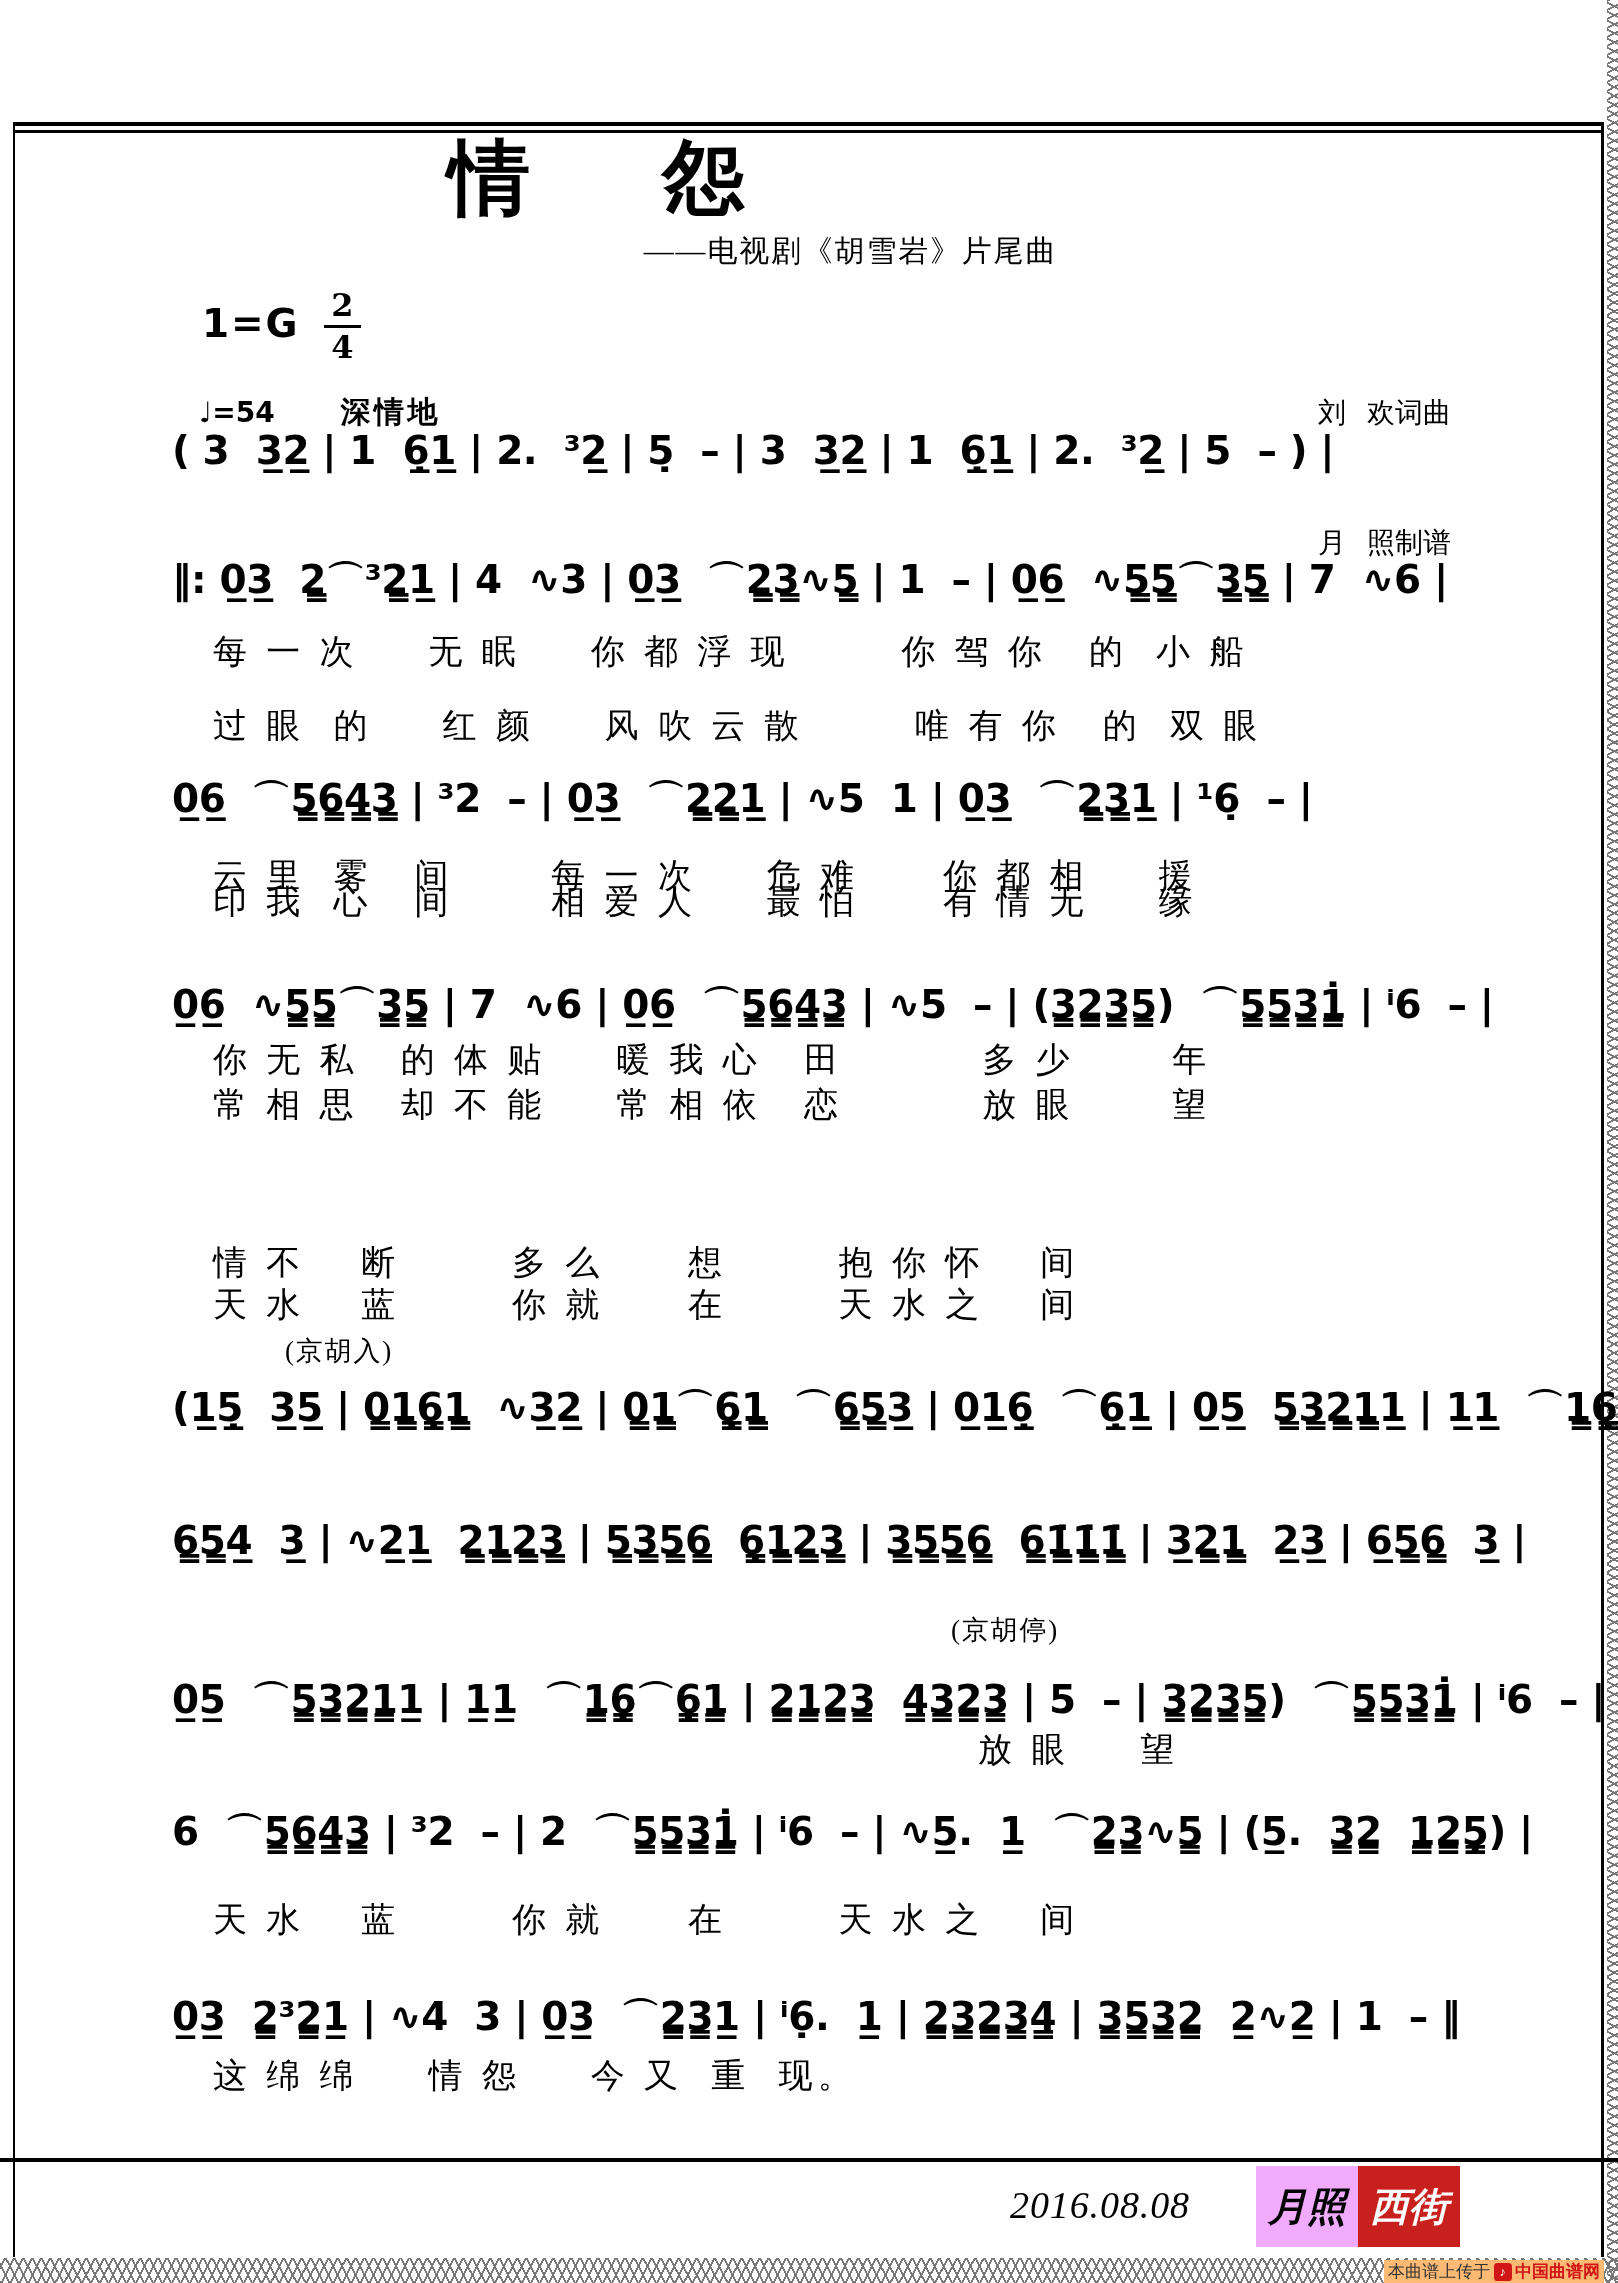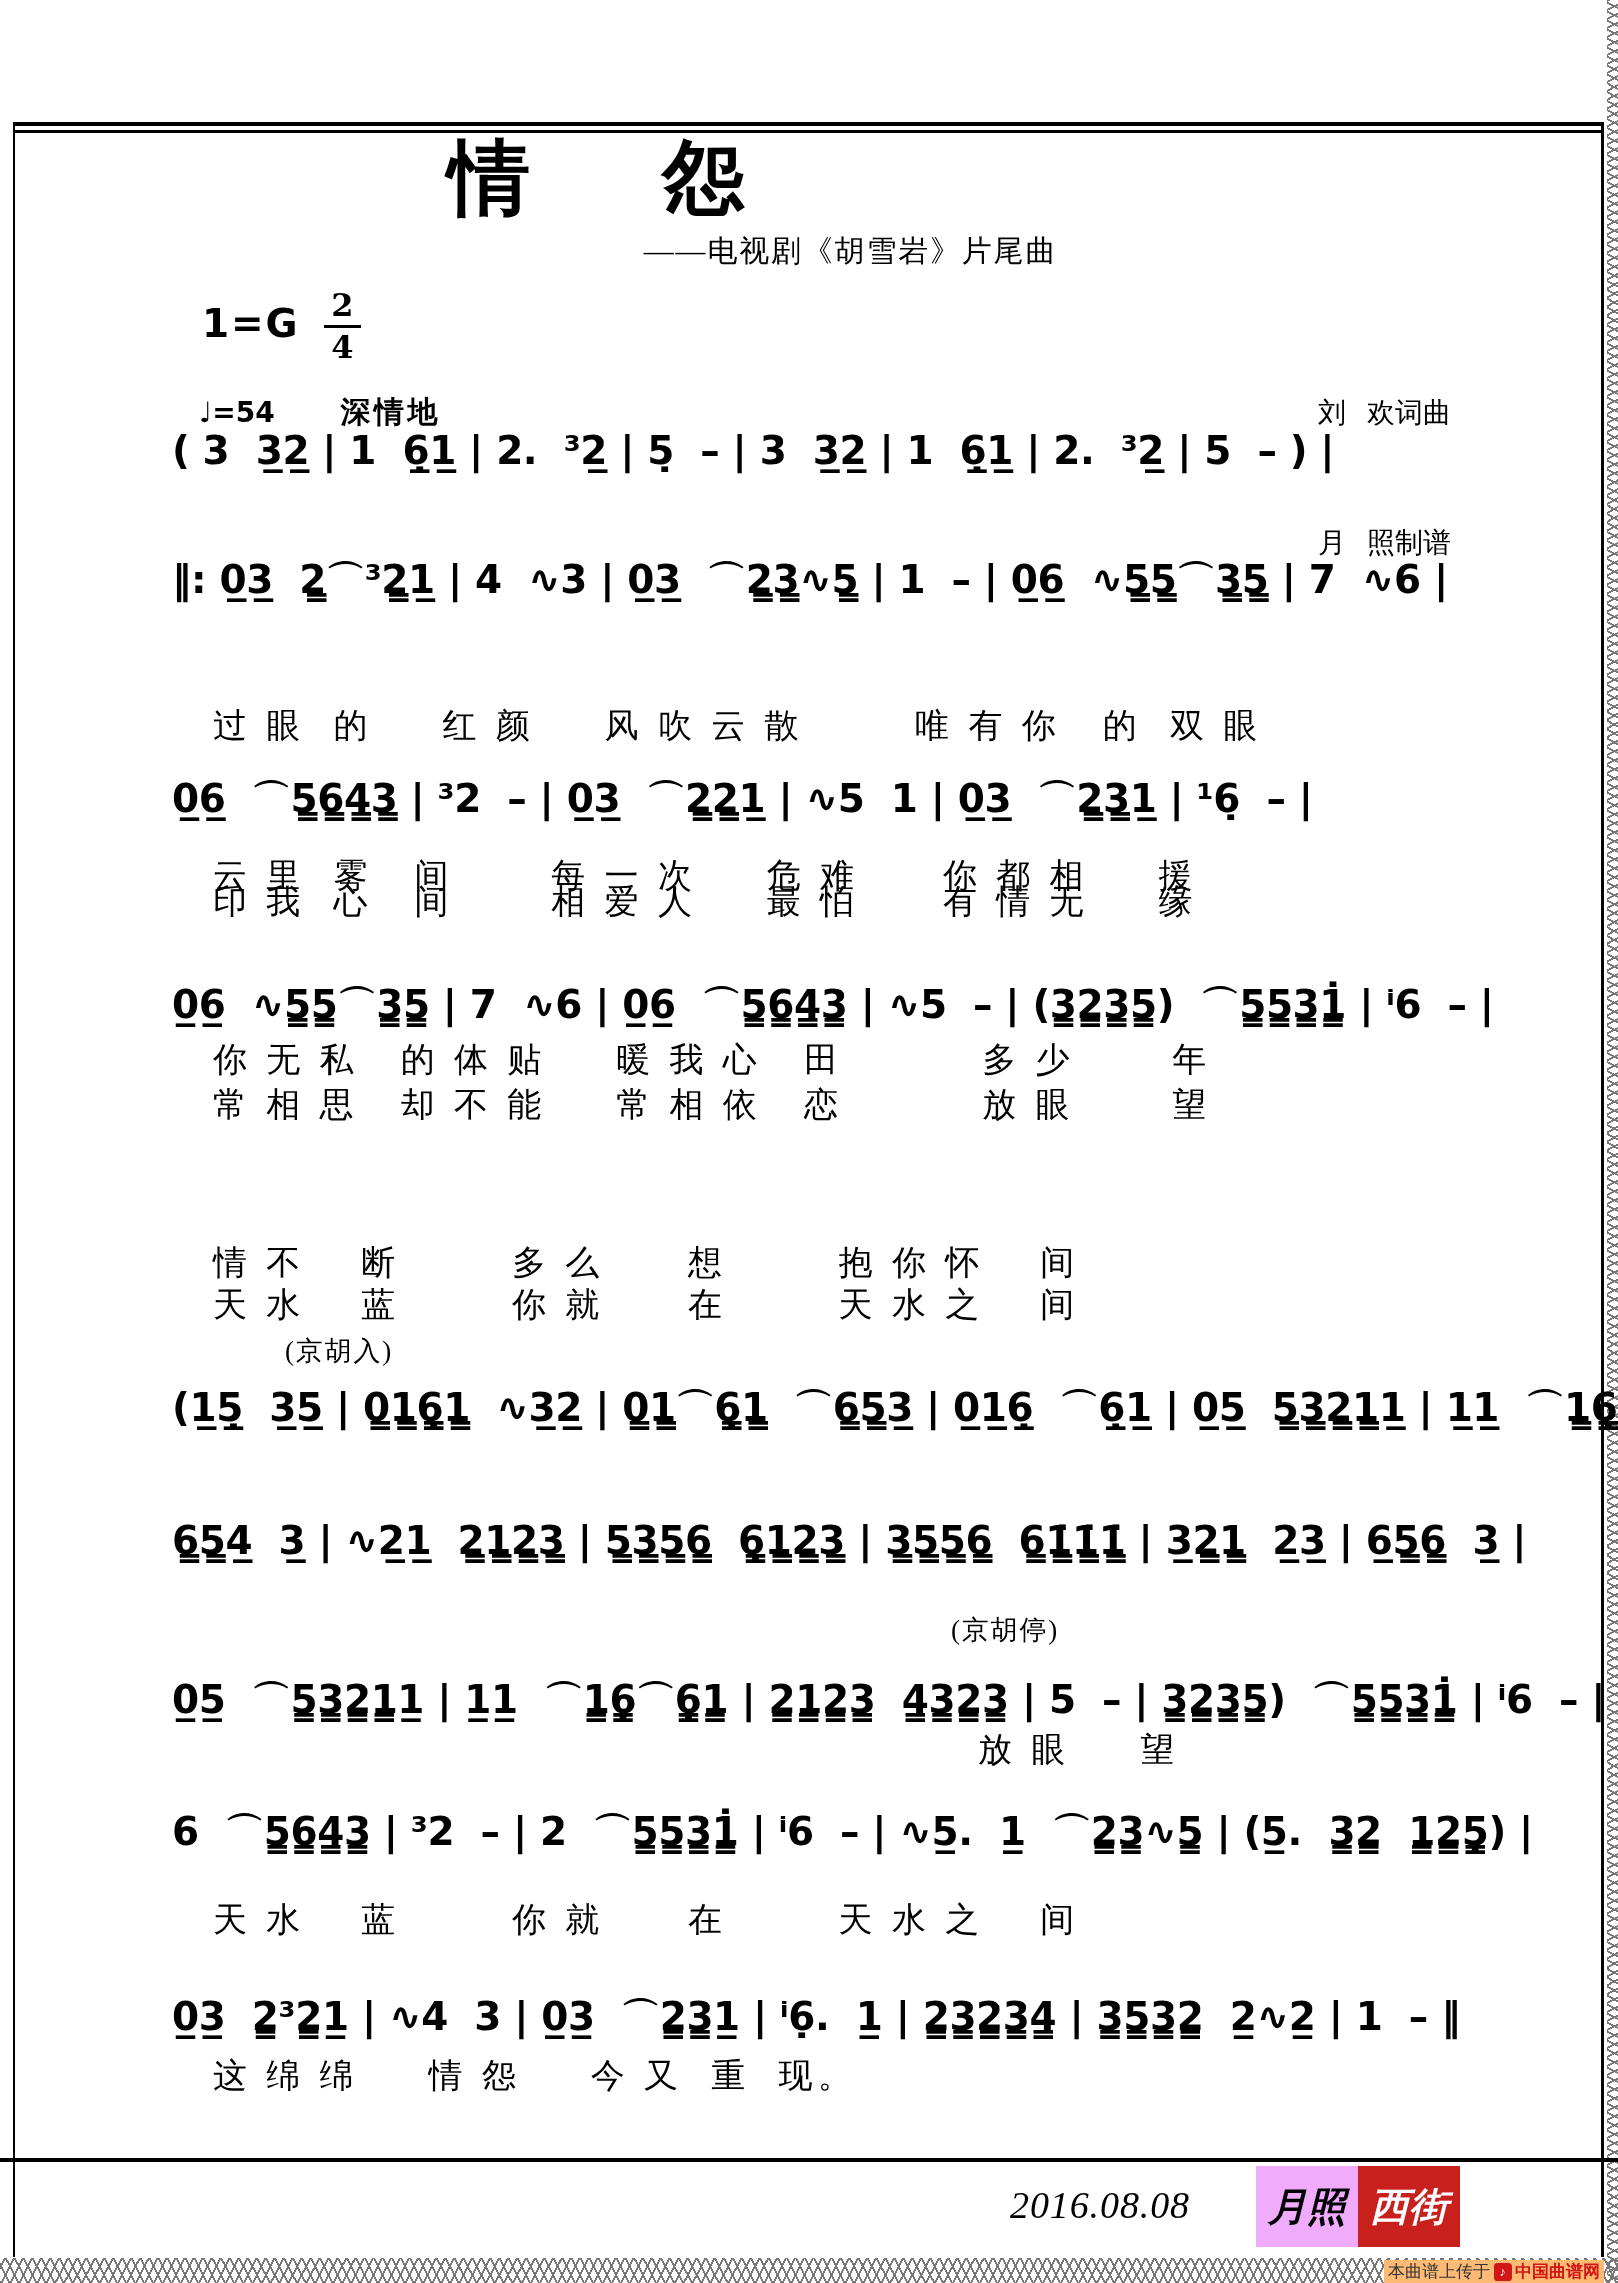--- a/index.html
+++ b/index.html
@@ -94,20 +94,21 @@
   </div>
 
   <div class="temporow">
     <span>♩=54</span>
     <span class="expr">深情地</span>
   </div>
 
   <div class="notes" id="sys1">( 3  3̲2̲ | 1  6̣̲1̲ | 2.  ³2̲ | 5̣  – | 3  3̲2̲ | 1  6̣̲1̲ | 2.  ³2̲ | 5  – ) |</div>
 
   <div class="notes" id="sys2">‖: 0̲3̲  2̳⌒³2̳1̲ | 4  ∿3 | 0̲3̲  ⌒2̳3̳∿5̳ | 1  – | 0̲6̲  ∿5̳5̳⌒3̳5̳ | 7  ∿6 |</div>
+  <div class="lyrics" id="sys2l1">每 一 次     无 眠     你 都 浮 现        你 驾 你   的  小 船</div>
   <div class="lyrics" id="sys2l2">过 眼  的     红 颜     风 吹 云 散        唯 有 你   的  双 眼</div>
 
   <div class="notes" id="sys3">0̲6̲  ⌒5̳6̳4̳3̳ | ³2  – | 0̲3̲  ⌒2̳2̳1̲ | ∿5  1 | 0̲3̲  ⌒2̳3̳1̲ | ¹6̣  – |</div>
   <div class="lyrics" id="sys3l1">云 里  雾   间       每 一 次     危 难      你 都 相     援</div>
   <div class="lyrics" id="sys3l2">印 我  心   间       相 爱 人     最 怕      有 情 无     缘</div>
 
   <div class="notes" id="sys4">0̲6̲  ∿5̳5̳⌒3̳5̳ | 7  ∿6 | 0̲6̲  ⌒5̳6̳4̳3̳ | ∿5  – | (3̳2̳3̳5̳)  ⌒5̳5̳3̳1̳̇ | ⁱ6  – |</div>
   <div class="lyrics" id="sys4l1">你 无 私   的 体 贴     暖 我 心   田          多 少       年</div>
   <div class="lyrics" id="sys4l2">常 相 思   却 不 能     常 相 依   恋          放 眼       望</div>
 

